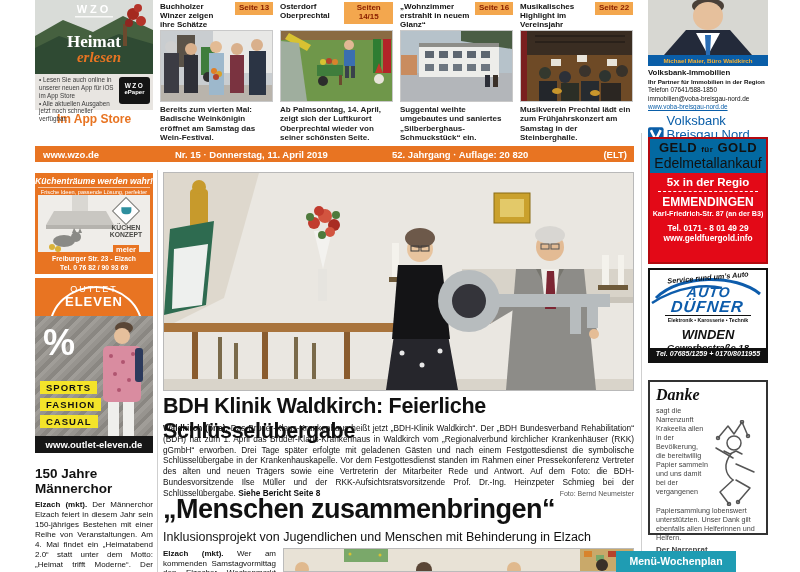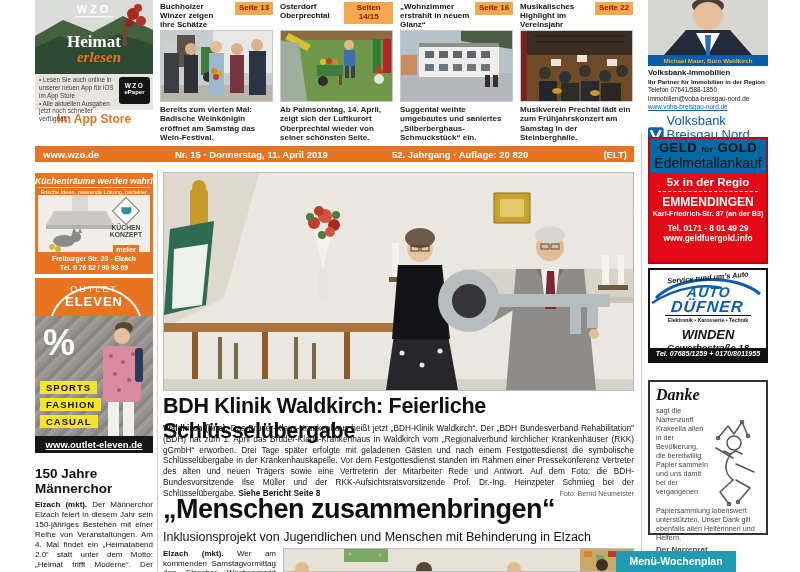--- a/index.html
+++ b/index.html
@@ -54,21 +54,21 @@
   .o-head{position:relative;height:38px;background:#e87422;color:#fff;text-align:center;overflow:hidden;}
   .o-arc{position:absolute;left:14px;top:8px;width:90px;height:80px;border:2px solid #fff;border-radius:50%;}
   .o-b1{position:relative;font-size:9px;letter-spacing:2px;margin-top:6px;}
   .o-b2{position:relative;font-size:13px;font-weight:bold;letter-spacing:1px;}
   .o-photo{position:relative;height:120px;overflow:hidden;
            background:repeating-linear-gradient(135deg,#97948f 0 4px,#8a8782 4px 8px,#a09d98 8px 12px);}
   .o-pct{position:absolute;left:8px;top:6px;color:#fff;font-size:36px;font-weight:bold;}
   .o-tags{position:absolute;left:5px;bottom:8px;}
   .o-tag{display:block;width:fit-content;background:#f4e42a;color:#111;font-weight:bold;font-size:9.5px;
          padding:1px 6px;margin-top:4px;letter-spacing:1px;}
-  .o-foot{height:17px;background:#161616;color:#fff;font-weight:bold;font-size:9.5px;text-align:center;line-height:17px;text-decoration:underline;}
+  .o-foot{height:17px;background:#161616;color:#fff;font-weight:bold;font-size:9.5px;text-align:center;line-height:17px;}
 
   .chor{left:35px;top:467px;width:118px;height:105px;overflow:hidden;}
   .chor h3{margin:0 0 4px 0;font-size:13.5px;line-height:1.08;}
   .chor p{margin:0;font-size:8px;line-height:1.25;text-align:justify;}
   .lead{font-weight:bold;}
 
   
   .main-photo{left:163px;top:172px;width:471px;height:219px;border:1px solid #b9b9b9;box-sizing:border-box;overflow:hidden;}
   .bdh-head{left:163px;top:394px;width:471px;font-size:21.5px;font-weight:bold;letter-spacing:-0.3px;}
   .bdh-body{left:163px;top:423px;width:471px;font-size:8.3px;line-height:1.3;text-align:justify;}

